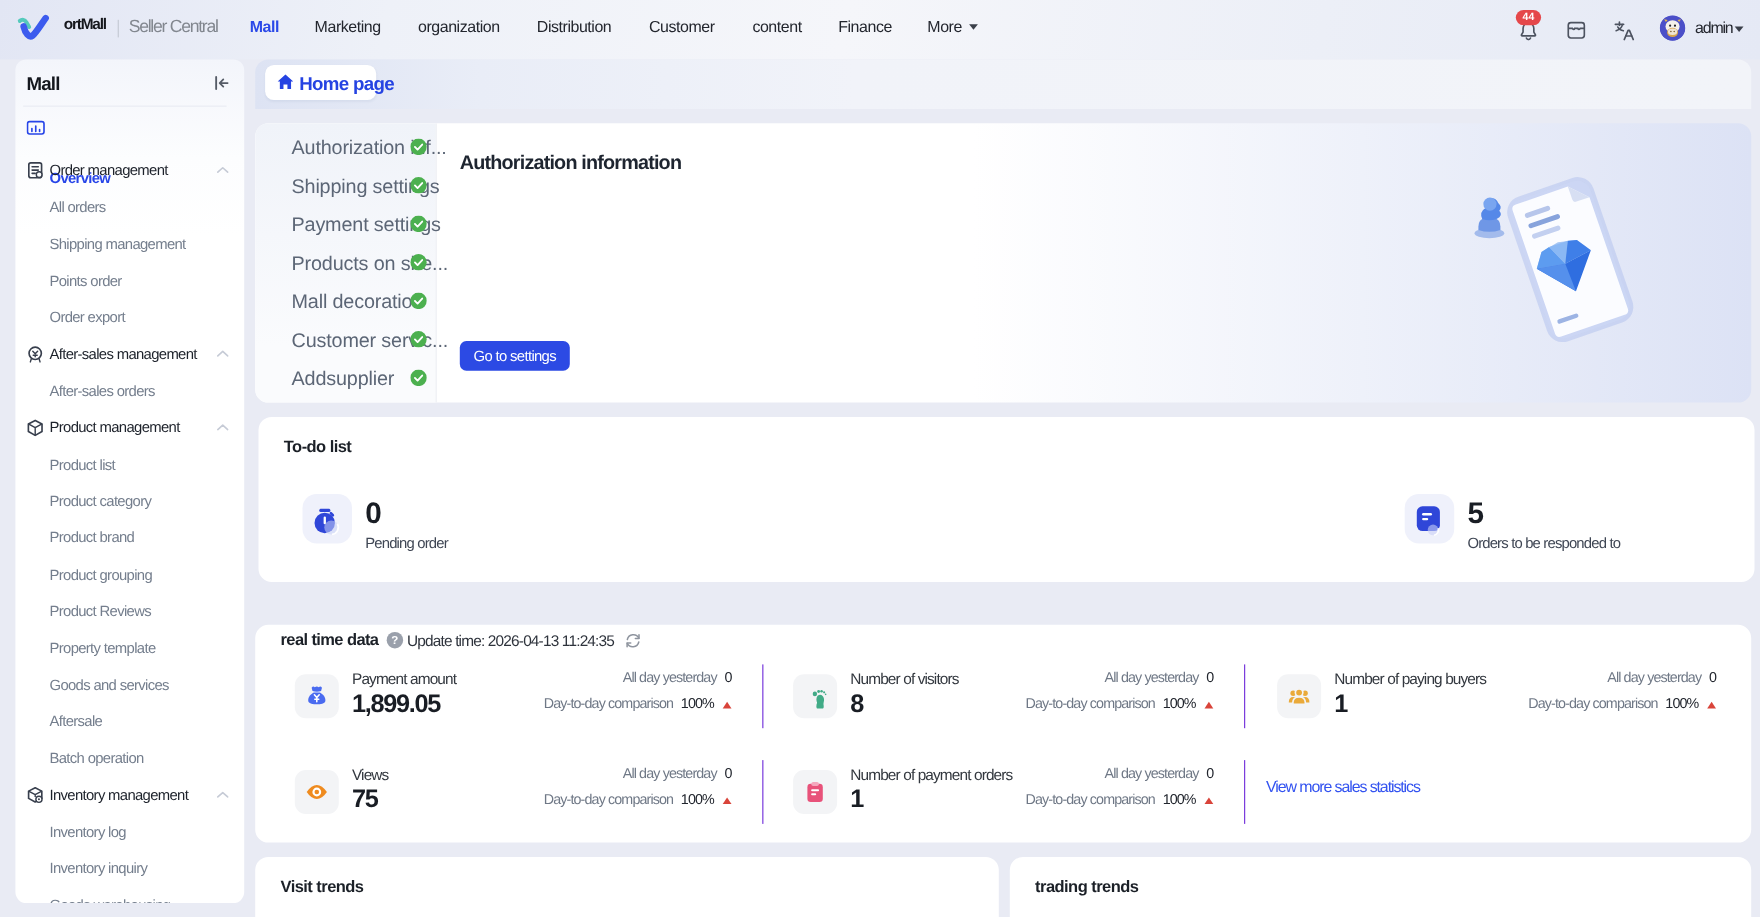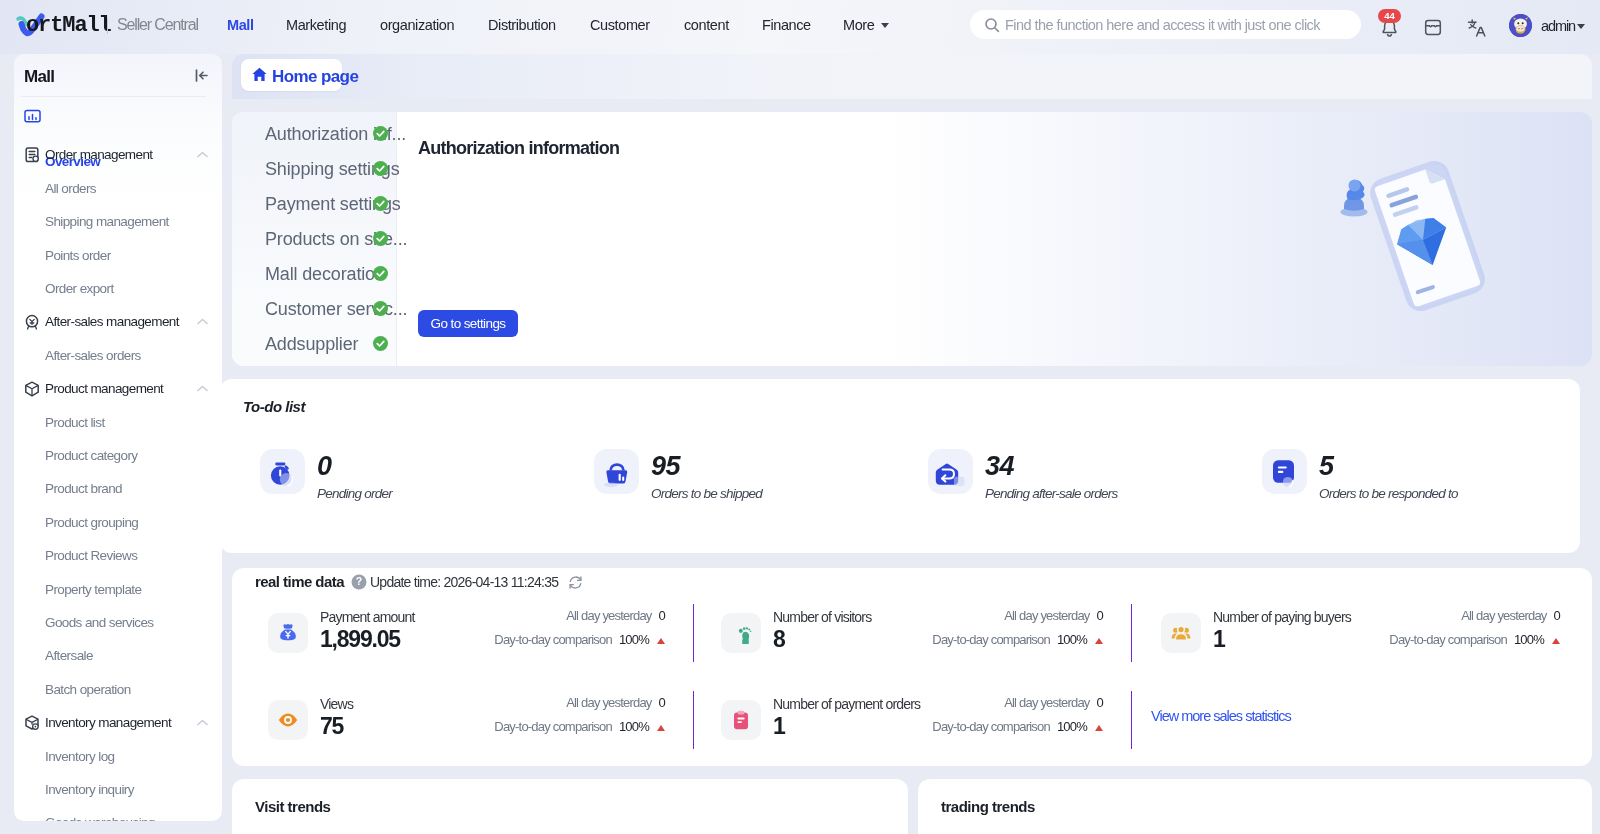--- a/index.html
+++ b/index.html
@@ -9,21 +9,21 @@
   background:#e9ebf4;
   position:relative;
   color:#1f242d;
 }
 
 .nav {
   position:absolute; left:0; top:0; width:1600px; height:54px;
   background:linear-gradient(100deg,#e2e6f4 0%,#eef1f8 22%,#f5f6fa 48%,#eceff7 75%,#e5e9f5 100%);
 }
 .logo-ic { position:absolute; left:15px; top:12px; }
-.logo-t { position:absolute; left:26px; top:13px; font-size:22px; font-weight:700; color:#16181d; letter-spacing:-1.1px;font-family:Liberation Mono, monospace; }
+.logo-t { position:absolute; left:58px; top:13px; font-size:14px; font-weight:700; color:#16181d; letter-spacing:-1.1px; }
 .logo-d { position:absolute; left:107px; top:18px; width:1px; height:16px; background:#c3c7d2; }
 .logo-s { position:absolute; left:117px; top:16px; font-size:16px; color:#82878f; letter-spacing:-1.15px; }
 .nitem { position:absolute; top:17px; font-size:14.5px; color:#23262e; font-weight:500; letter-spacing:-0.4px; }
 .nitem.act { color:#2b49e8; font-weight:600; }
 .ncaret { display:inline-block; width:0; height:0; border-left:4.5px solid transparent; border-right:4.5px solid transparent; border-top:5.5px solid #3a3f49; vertical-align:2px; margin-left:7px; }
 .search { position:absolute; left:970px; top:10px; width:391px; height:29px; border-radius:15px; background:#fff; }
 .search svg { position:absolute; left:14px; top:7px; }
 .search span { position:absolute; left:35px; top:7px; font-size:14.5px; color:#9aa1ad; letter-spacing:-0.55px; }
 .bell { position:absolute; left:1381px; top:19px; }
 .badge { position:absolute; left:1378px; top:9px; min-width:23px; height:14px; border-radius:8px; background:#e5474a; color:#fff; font-size:9.5px; font-weight:700; text-align:center; line-height:14px; padding:0 2px; }
@@ -56,21 +56,21 @@
 .card { position:absolute; background:#fff; border-radius:12px; }
 .auth { left:232px; top:112px; width:1360px; height:254px; background:linear-gradient(90deg,#ffffff 48%,#eef1fa 74%,#dce2f5 100%); overflow:hidden; }
 .chk { position:absolute; left:0; top:0; width:165px; height:254px; background:linear-gradient(180deg,#f0f3f9,#fafbfd 80%); border-right:1px solid #ecedf2; }
 .chk .ci { position:absolute; left:33px; height:20px; font-size:18px; color:#5c6676; white-space:nowrap; letter-spacing:-0.15px; }
 .chk .ci svg { position:absolute; left:108px; top:2px; }
 .auth h2 { position:absolute; left:186px; top:26px; font-size:18px; font-weight:700; color:#1e2530; letter-spacing:-0.75px; }
 .auth p { position:absolute; left:186px; top:59px; font-size:14px; line-height:18.6px; color:#6e7888; white-space:nowrap; letter-spacing:-0.72px; }
 .gobtn { position:absolute; left:186px; top:198px; width:100px; height:27px; background:#2c4ae4; border-radius:6px; color:#fff; font-size:13.5px; text-align:center; line-height:27px; letter-spacing:-0.6px; }
 .illus { position:absolute; left:1060px; top:25px; }
 
-.todo { left:220px; top:379px; width:1360px; height:174px;font-style:italic; }
+.todo { left:235px; top:379px; width:1360px; height:150px; }
 .ct { position:absolute; left:23px; top:19px; font-size:15px; font-weight:700; color:#1b2027; letter-spacing:-0.5px; }
 .titem { position:absolute; top:70px; width:320px; height:60px; }
 .tbg { position:absolute; left:0; top:0; width:45px; height:45px; border-radius:13px; background:#eff1fb; }
 .tbg svg { position:absolute; left:0; top:0; }
 .tnum { position:absolute; left:57px; top:2px; font-size:27px; font-weight:700; color:#191d24; letter-spacing:-0.5px; }
 .tlbl { position:absolute; left:57px; top:37px; font-size:13.5px; color:#3f4654; white-space:nowrap; letter-spacing:-0.75px; }
 
 .rtd { left:232px; top:568px; width:1360px; height:198px; }
 .rth { position:absolute; left:23px; top:5px; height:20px; font-size:15px; }
 .rth b { font-weight:700; color:#1b2027; letter-spacing:-0.55px; }
@@ -103,27 +103,20 @@
   <div class="logo-d"></div>
   <div class="logo-s">Seller Central</div>
   <div class="nitem act" style="left:227px">Mall</div>
   <div class="nitem" style="left:286px">Marketing</div>
   <div class="nitem" style="left:380px">organization</div>
   <div class="nitem" style="left:488px">Distribution</div>
   <div class="nitem" style="left:590px">Customer</div>
   <div class="nitem" style="left:684px">content</div>
   <div class="nitem" style="left:762px">Finance</div>
   <div class="nitem" style="left:843px">More<span class="ncaret"></span></div>
-  <div class="search">
-    <svg width="16" height="16" viewBox="0 0 16 16">
-        <circle cx="7" cy="7" r="5" fill="none" stroke="#868d99" stroke-width="1.6"></circle>
-        <path d="M11 11 L14.4 14.4" stroke="#868d99" stroke-width="1.6" stroke-linecap="round"></path>
-      </svg>
-    <span>Find the function here and access it with just one click</span>
-  </div>
   <svg class="bell" width="17" height="18" viewBox="0 0 17 18">
     <path d="M8.5 2 C5.4 2 3.6 4.3 3.6 7 L3.6 10.2 L2.2 12.6 C2 13.1 2.2 13.6 2.8 13.6 L14.2 13.6 C14.8 13.6 15 13.1 14.8 12.6 L13.4 10.2 L13.4 7 C13.4 4.3 11.6 2 8.5 2 Z" fill="none" stroke="#4d5360" stroke-width="1.5" stroke-linejoin="round"></path>
     <path d="M6.6 15.6 C7 16.6 7.7 17 8.5 17 C9.3 17 10 16.6 10.4 15.6" fill="none" stroke="#4d5360" stroke-width="1.5" stroke-linecap="round"></path>
   </svg>
   <div class="badge">44</div>
   <svg class="ic-store" width="18" height="17" viewBox="0 0 18 17">
     <rect x="1.7" y="1.5" width="14.6" height="14" rx="2.4" fill="none" stroke="#4d5360" stroke-width="1.5"></rect>
     <path d="M1.7 6.8 L5.4 6.8 C5.9 8 7.2 8 7.6 6.8 L10.4 6.8 C10.8 8 12.1 8 12.6 6.8 L16.3 6.8" fill="none" stroke="#4d5360" stroke-width="1.5"></path>
   </svg>
   <svg class="ic-trans" width="19" height="18" viewBox="0 0 19 18">
@@ -338,45 +331,20 @@
       <path d="M25.8 17.6 L27.6 19.4" stroke="#2f46d8" stroke-width="2.4" stroke-linecap="round"></path>
       <circle cx="20.2" cy="26.5" r="9.3" fill="#2f46d8"></circle>
       <rect x="19.2" y="20.6" width="2.1" height="7" rx="1" fill="#fff"></rect>
       <circle cx="26.2" cy="30.5" r="6.4" fill="#c9d1f6" opacity=".55"></circle>
       <path d="M31.7 27.3 A6.4 6.4 0 0 1 26.8 36.8" fill="none" stroke="#fff" stroke-width="1.6" opacity=".95"></path>
     </svg>
       </div>
     <div class="tnum">0</div>
     <div class="tlbl">Pending order</div>
   </div>
-  <div class="titem" style="left:374px">
-    <div class="tbg">
-        <svg width="45" height="45" viewBox="0 0 45 45">
-      <path d="M16.6 21.5 C16.6 13.6 29.4 13.6 29.4 21.5" fill="none" stroke="#2f46d8" stroke-width="2.8"></path>
-      <path d="M14 21.3 L31.6 21.3 Q33.6 21.3 33.2 23.3 L31.5 32.4 Q31.1 34.6 28.9 34.6 L16.7 34.6 Q14.5 34.6 14.1 32.4 L12.4 23.3 Q12 21.3 14 21.3 Z" fill="#2f46d8"></path>
-      <rect x="24.6" y="24.7" width="2.2" height="7.2" rx="1.1" fill="#fff"></rect>
-      <rect x="28.2" y="27.4" width="2" height="4.5" rx="1" fill="#fff"></rect>
-      <ellipse cx="17" cy="35.8" rx="7" ry="2.2" fill="#c3cdf4" opacity=".5"></ellipse>
-    </svg>
-      </div>
-    <div class="tnum">95</div>
-    <div class="tlbl">Orders to be shipped</div>
-  </div>
-  <div class="titem" style="left:708px">
-    <div class="tbg">
-        <svg width="45" height="45" viewBox="0 0 45 45">
-      <path d="M17.8 14.9 Q19 14 20.2 14.9 L28.8 20.7 Q30.2 21.8 30.2 23.5 L30.2 31.6 Q30.2 35.8 26 35.8 L12 35.8 Q7.8 35.8 7.8 31.6 L7.8 23.5 Q7.8 21.8 9.2 20.7 Z" fill="#2f46d8"></path>
-      <path d="M15.2 29.4 L21 29.4 Q26 29.4 26 24.9 Q26 20.6 21 20.6 L14.6 20.6" fill="none" stroke="#fff" stroke-width="2" stroke-linecap="round"></path>
-      <path d="M17.4 26.2 L13.9 29.4 L17.4 32.6" fill="none" stroke="#fff" stroke-width="2" stroke-linecap="round" stroke-linejoin="round"></path>
-      <rect x="26" y="27.8" width="10.4" height="9.2" rx="2" fill="#ccd4f6" opacity=".5"></rect>
-    </svg>
-      </div>
-    <div class="tnum">34</div>
-    <div class="tlbl">Pending after-sale orders</div>
-  </div>
   <div class="titem" style="left:1042px">
     <div class="tbg">
         <svg width="45" height="45" viewBox="0 0 45 45">
       <rect x="11" y="11.2" width="21" height="22.6" rx="5.2" fill="#2f46d8"></rect>
       <rect x="15.8" y="17.4" width="9" height="2.2" rx="1.1" fill="#fff"></rect>
       <rect x="15.8" y="21.8" width="5.6" height="2.2" rx="1.1" fill="#fff"></rect>
       <circle cx="25.8" cy="32.8" r="4.9" fill="#c9d1f6" opacity=".6"></circle>
       <path d="M30.4 31.2 A4.9 4.9 0 0 1 26.6 37.6" fill="none" stroke="#fff" stroke-width="1.5" opacity=".95"></path>
     </svg>
       </div>

